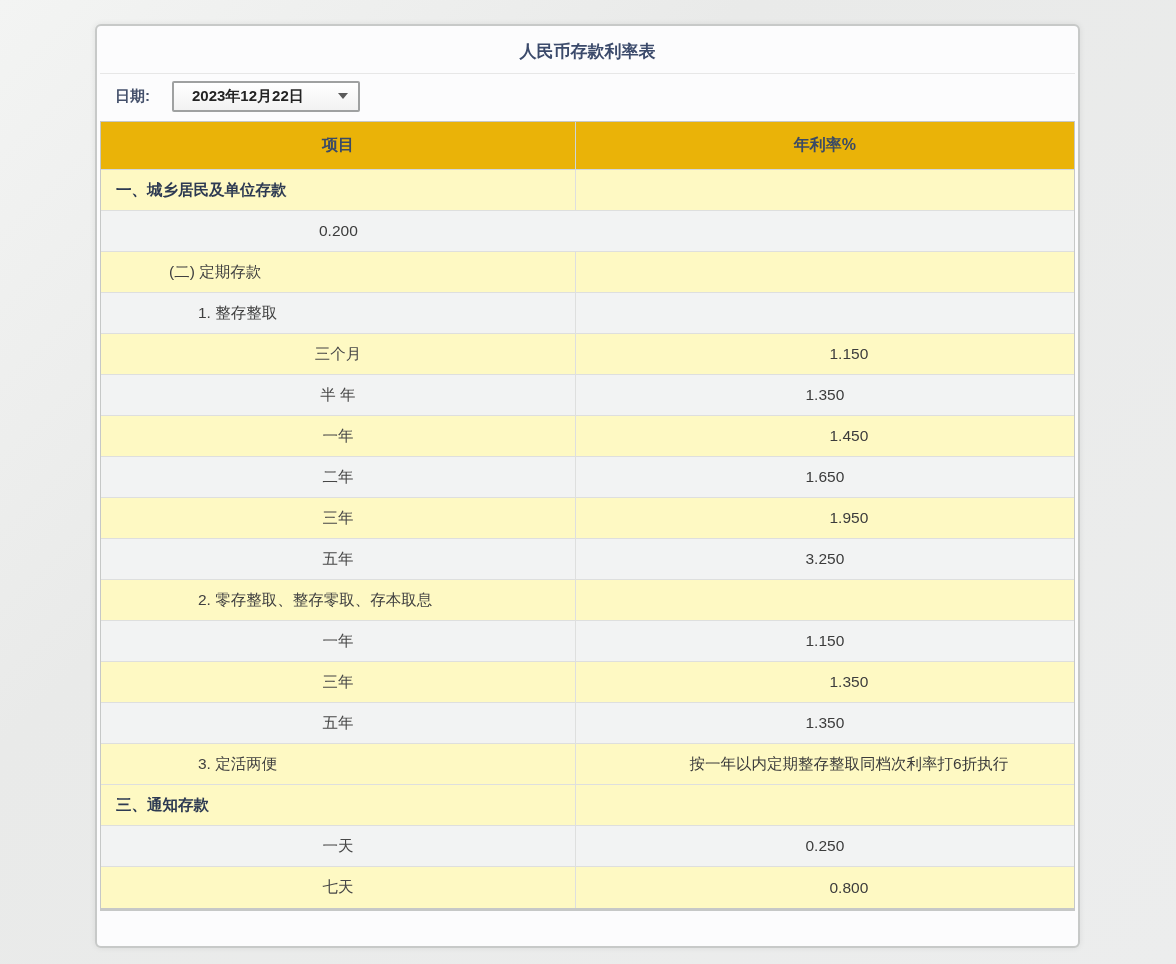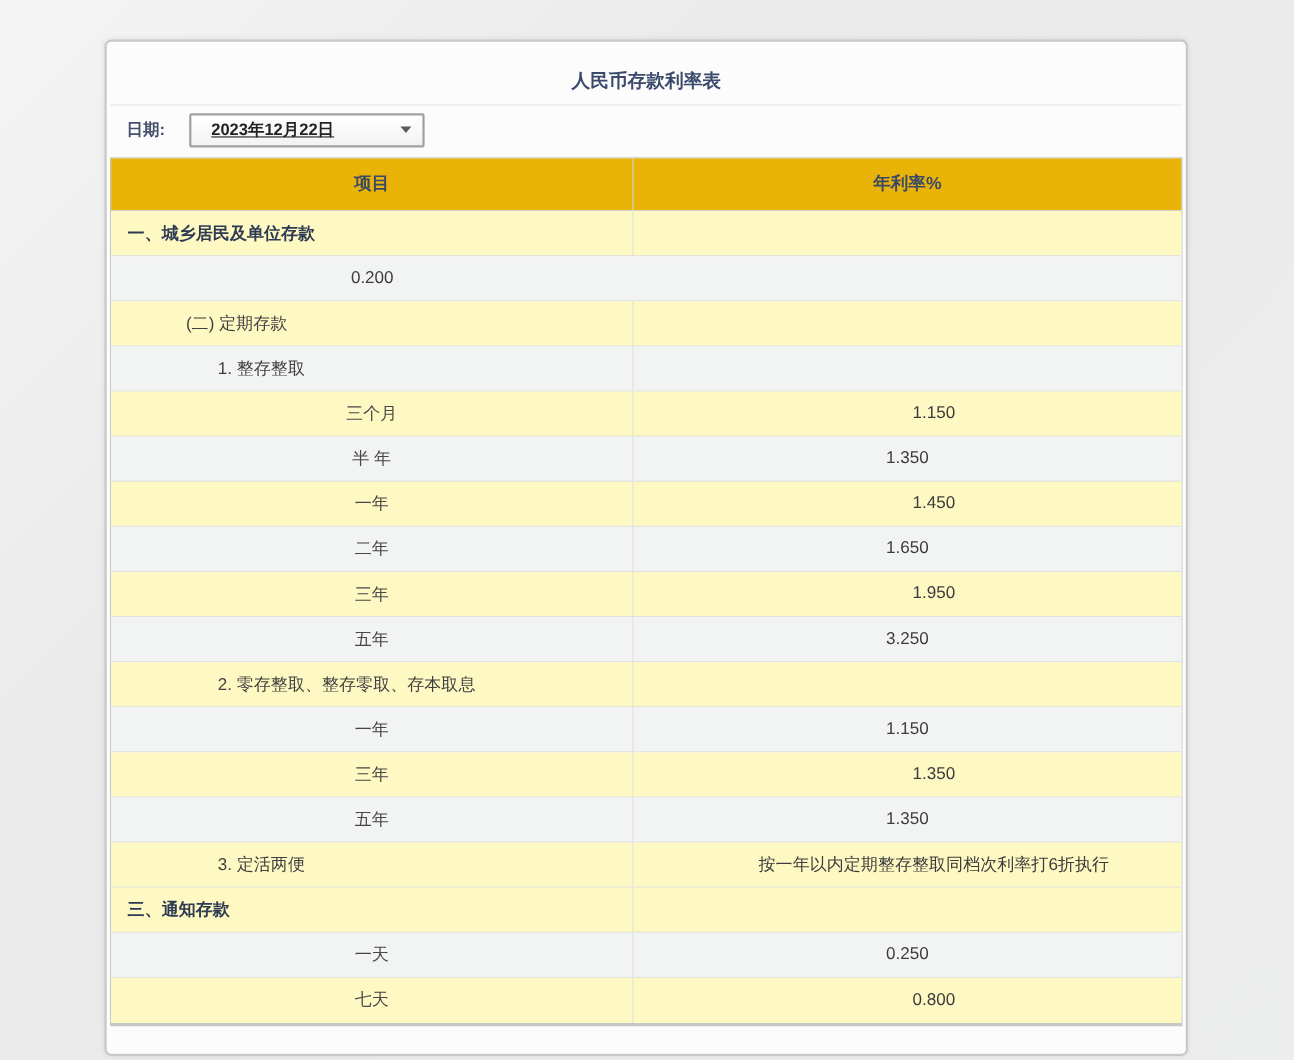--- a/index.html
+++ b/index.html
@@ -4,53 +4,52 @@
 <style>
   * { box-sizing: border-box; margin: 0; padding: 0; }
   html, body {
     width: 1176px; height: 964px;
     font-family: "Liberation Sans", "DejaVu Sans", sans-serif;
     background: linear-gradient(135deg, #f3f4f3 0%, #e9eae9 35%, #eceded 100%);
     overflow: hidden;
   }
   .card {
     position: absolute;
-    left: 95px; top: 36px;
+    left: 95px; top: 24px;
     width: 985px; height: 924px;
     background: #fcfcfd;
     border: 2px solid #c7c9c8;
     border-radius: 6px;
     box-shadow: 0 0 6px rgba(0,0,0,0.08);
-    padding: 14px 3px;
+    padding: 4px 3px;
   }
   .title-bar {
     height: 44px;
     display: flex; align-items: center; justify-content: center;
     font-size: 17px; font-weight: bold; color: #3b4a6b;
     border-bottom: 1px solid #e7e7e7;
   }
   .date-bar {
     height: 44px;
     display: flex; align-items: center;
     padding-left: 15px;
   }
   .date-label {
     font-size: 15px; font-weight: 600; color: #44506b;
     margin-right: 22px;
   }
   .date-select {
-    width: 214px; height: 31px;
+    width: 188px; height: 31px;
     border: 2px solid #9fa1a1;
     border-radius: 2px;
     background: linear-gradient(#ffffff, #f2f2f2);
     display: flex; align-items: center; justify-content: space-between;
     padding: 0 10px 0 18px;
     font-size: 15px; font-weight: 700; color: #232323;
     cursor: pointer;
-    text-decoration: underline;
   }
   .chevron {
     width: 0; height: 0;
     border-left: 5px solid transparent;
     border-right: 5px solid transparent;
     border-top: 6px solid #5a5a5a;
     margin-left: 8px;
   }
   .table {
     margin-top: 3px;

